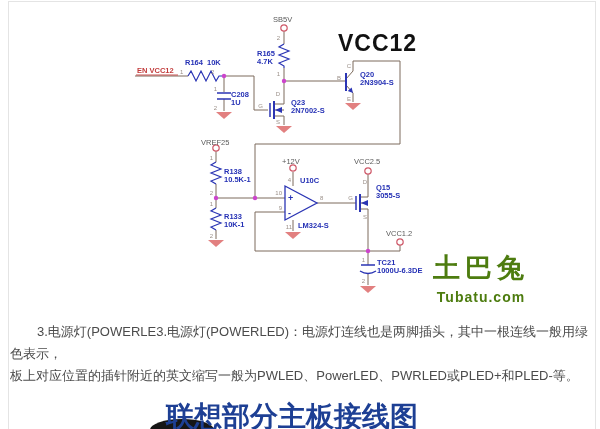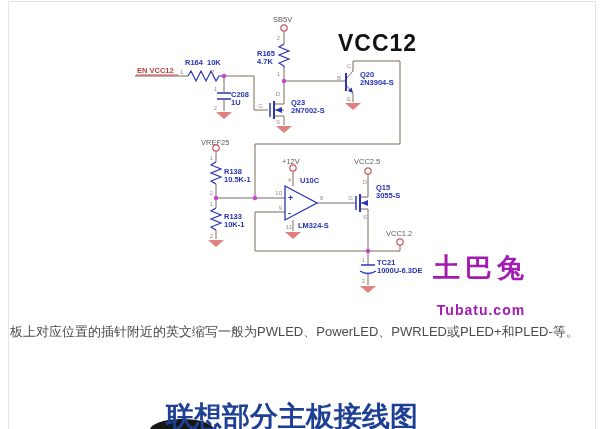--- a/index.html
+++ b/index.html
@@ -11,24 +11,24 @@
   .sch text{font-family:"Liberation Sans","DejaVu Sans",sans-serif;}
   .t-title{font-size:23px;font-weight:bold;fill:#111;letter-spacing:1px;}
   .t-comp{font-size:7.5px;font-weight:bold;fill:#2531b5;}
   .t-net{font-size:7.5px;font-weight:bold;fill:#c23b3b;}
   .t-pwr{font-size:7.5px;fill:#5a5a5a;}
   .t-pin{font-size:6px;fill:#9a8f88;}
   .t-sign{font-size:9px;font-weight:bold;fill:#2531b5;}
   .para{position:absolute;left:10px;top:321px;width:586px;color:#4b4b4b;
         font-size:13px;line-height:22px;}
   .para .l1{text-indent:27px;}
-  .wm{position:absolute;left:433px;top:250px;color:#a21caf;text-align:center;
+  .wm{position:absolute;left:433px;top:250px;color:#4d7c0f;text-align:center;
       pointer-events:none;}
   .wm .logo{font-size:27px;font-weight:bold;letter-spacing:5px;}
-  .wm .dom{font-size:14px;font-weight:bold;letter-spacing:1px;margin-top:16px;text-align:center;}
+  .wm .dom{font-size:14px;font-weight:bold;letter-spacing:1px;margin-top:3px;text-align:center;}
   .heading{position:absolute;left:166px;top:398px;font-size:28px;font-weight:bold;
            color:#1d3f94;white-space:nowrap;}
   .blob{position:absolute;left:150px;top:419px;width:64px;height:22px;
         background:#161616;border-radius:50%;}
 </style>
 </head>
 <body>
 
 <div class="frame"></div>
 
@@ -174,18 +174,19 @@
     <text class="t-pin" x="365" y="283" text-anchor="end">2</text>
   </g>
 </svg>
 
 <div class="wm">
   <div class="logo">土巴兔</div>
   <div class="dom">Tubatu.com</div>
 </div>
 
 <div class="para">
+  <div class="l1">3.电源灯(POWERLE3.电源灯(POWERLED)：电源灯连线也是两脚插头，其中一根连线一般用绿色表示，</div>
   <div class="l3">板上对应位置的插针附近的英文缩写一般为PWLED、PowerLED、PWRLED或PLED+和PLED-等。</div>
 </div>
 
 <div class="blob"></div>
 
 <div class="heading">联想部分主板接线图</div>
 
 </body></html>

